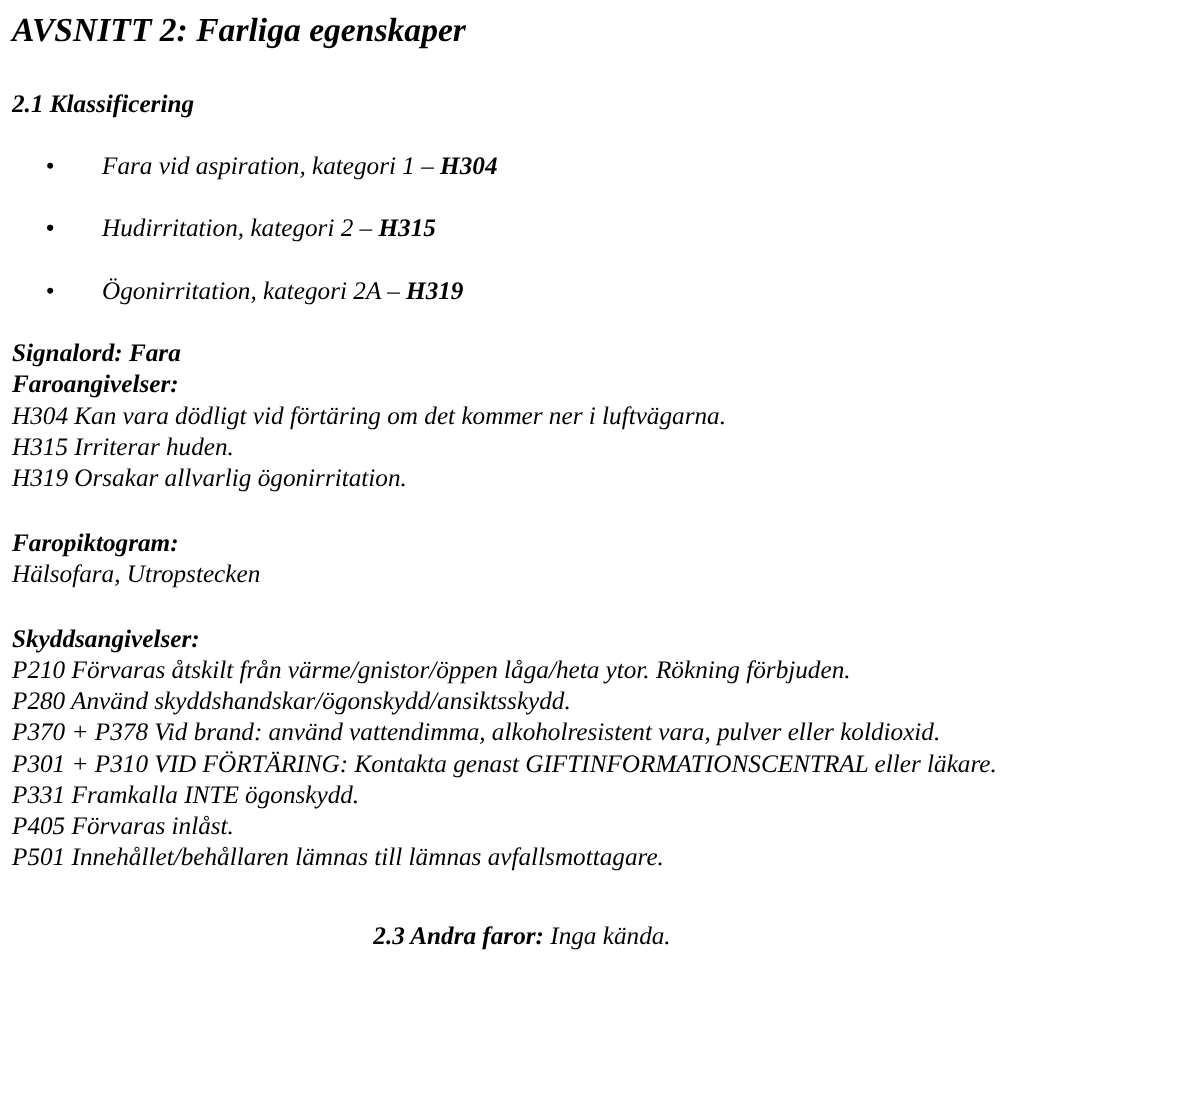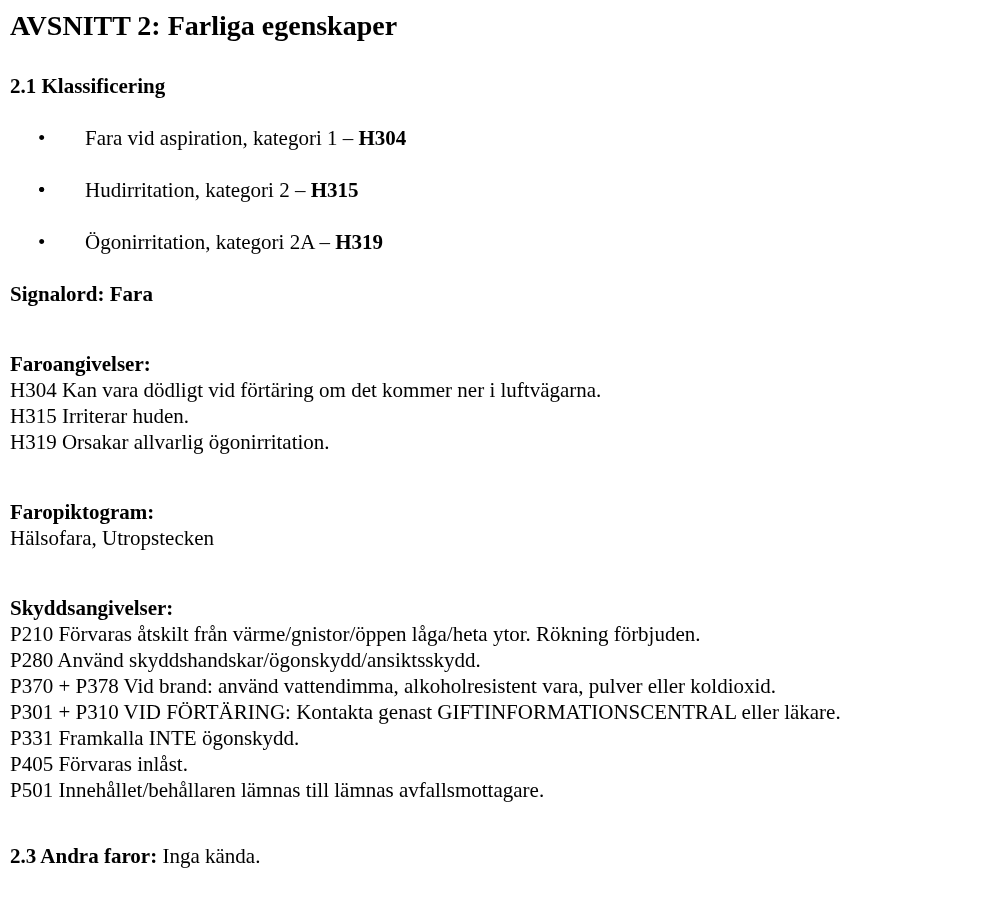--- a/index.html
+++ b/index.html
@@ -13,20 +13,21 @@
     height: 912px;
     font-family: "Liberation Serif", "DejaVu Serif", serif;
     font-size: 21px;
     overflow: hidden;
   }
   .page {
     box-sizing: border-box;
     width: 868px;
     height: 912px;
     padding: 10px 8px 0 10px;
+    font-style: italic;
   }
   h1 {
     font-size: 28px;
     font-weight: bold;
     line-height: 32px;
     margin: 0 0 31px 0;
   }
   h2 {
     font-size: 21px;
     font-weight: bold;
@@ -51,22 +52,22 @@
     margin-bottom: 26px;
     white-space: nowrap;
   }
   ul.classification li:last-child { margin-bottom: 0; }
   ul.classification .bullet {
     position: absolute;
     left: 28px;
     top: 0;
   }
   .signal { }
-  .block { margin-bottom: 28px; margin-top: 44px; }
-  #other-hazards { margin-top: 40px; }
+  .block { margin-bottom: 28px; }
+  #other-hazards { margin-top: 40px; text-align: center; }
 </style>
 </head>
 <body>
 
 <div class="page">
 
   <h1>AVSNITT 2: Farliga egenskaper</h1>
 
   <h2>2.1 Klassificering</h2>
 

